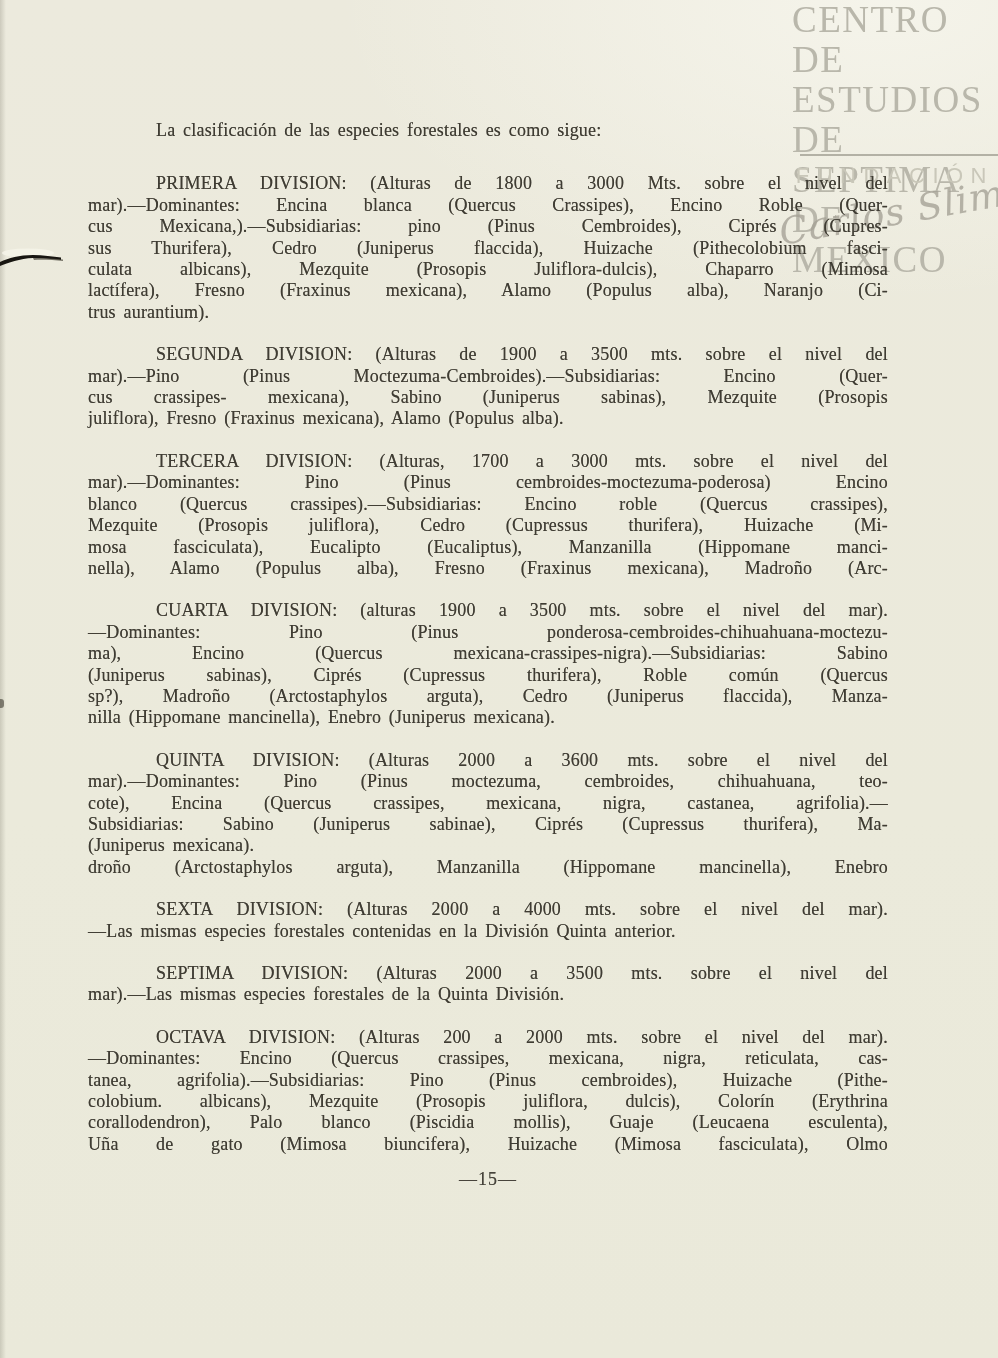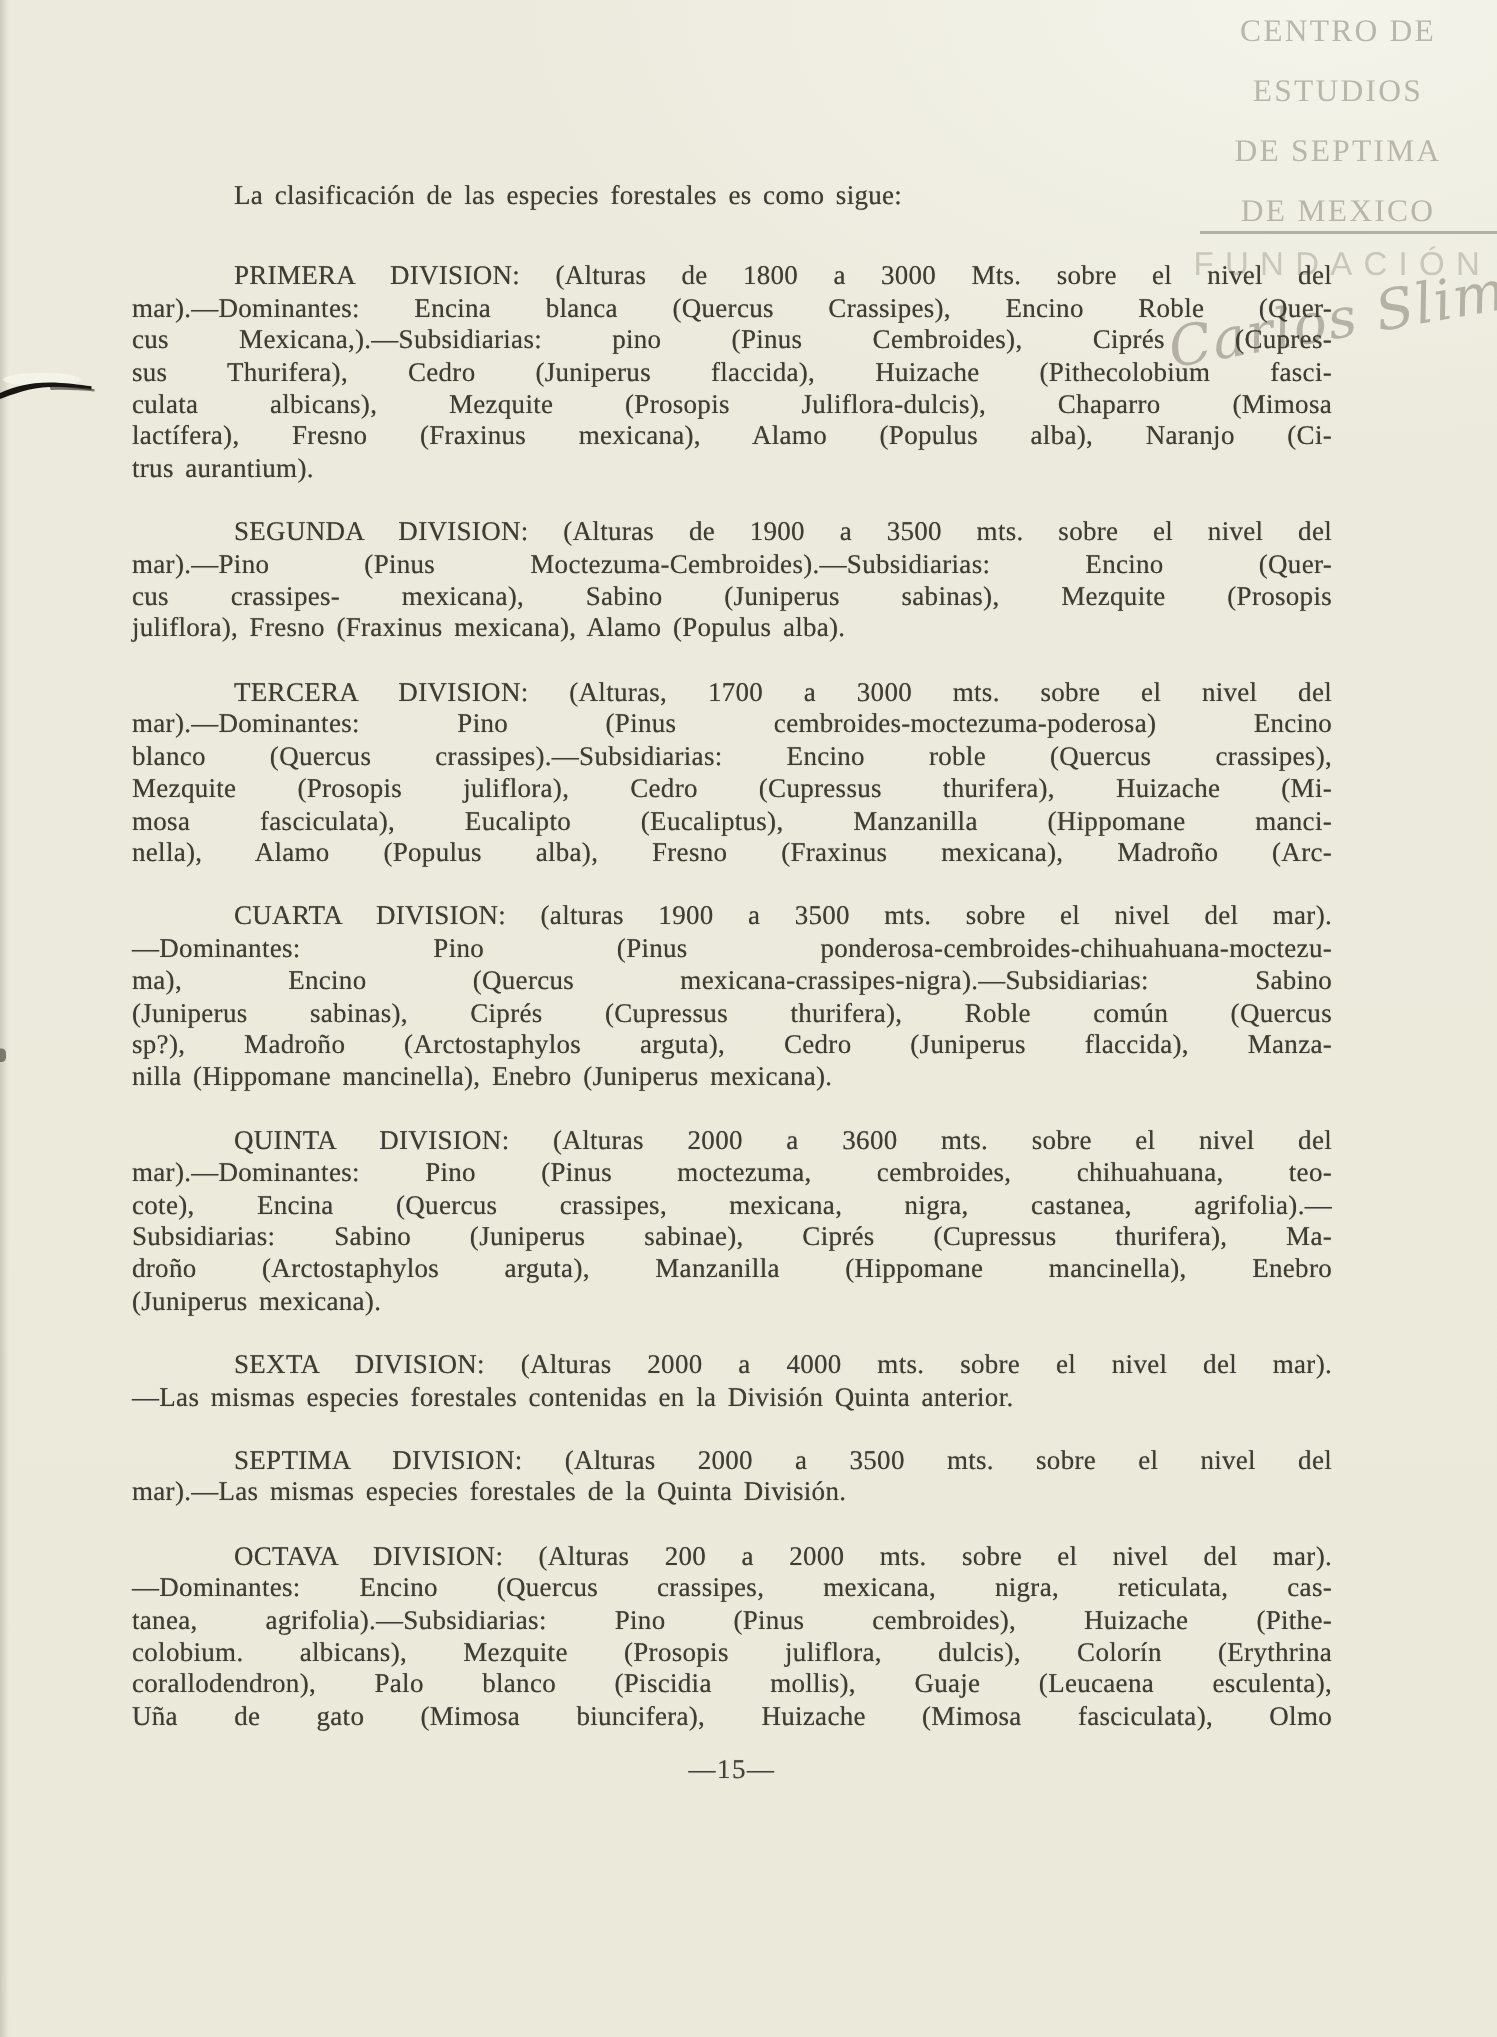--- a/index.html
+++ b/index.html
@@ -40,24 +40,24 @@
   .line.last { text-align-last: left; }
   .page-number {
     margin-top: 14px;
     text-align: center;
     letter-spacing: 1px;
     color: #45423a;
   }
   
   .watermark {
     position: absolute; top: 0; right: 6px; width: 200px;
-    text-align: center;
+    text-align: left;
     color: #b9b7ab;
     font-family: "Liberation Serif", serif;
-    font-size: 21px; line-height: 40px; letter-spacing: 1.5px;
+    font-size: 37px; line-height: 40px; letter-spacing: 1.5px;
     user-select: none;
   }
   .wm-rule {
     position: absolute; top: 154px; right: 0; width: 198px;
     border: 0; border-top: 2px solid #b3b1a5; margin: 0;
   }
   .wm-foundation {
     position: absolute; top: 163px; right: 4px; width: 210px;
     font-family: "Liberation Sans", sans-serif;
     font-size: 22px; font-weight: 400;
@@ -136,22 +136,22 @@
         <span class="line">ma), Encino (Quercus mexicana-crassipes-nigra).—Subsidiarias: Sabino</span>
         <span class="line">(Juniperus sabinas), Ciprés (Cupressus thurifera), Roble común (Quercus</span>
         <span class="line">sp?), Madroño (Arctostaphylos arguta), Cedro (Juniperus flaccida), Manza-</span>
         <span class="line last">nilla (Hippomane mancinella), Enebro (Juniperus mexicana).</span>
       </p>
     <p class="para">
         <span class="line first">QUINTA DIVISION: (Alturas 2000 a 3600 mts. sobre el nivel del</span>
         <span class="line">mar).—Dominantes: Pino (Pinus moctezuma, cembroides, chihuahuana, teo-</span>
         <span class="line">cote), Encina (Quercus crassipes, mexicana, nigra, castanea, agrifolia).—</span>
         <span class="line">Subsidiarias: Sabino (Juniperus sabinae), Ciprés (Cupressus thurifera), Ma-</span>
+        <span class="line last">(Juniperus mexicana).</span>
         <span class="line">droño (Arctostaphylos arguta), Manzanilla (Hippomane mancinella), Enebro</span>
-        <span class="line last">(Juniperus mexicana).</span>
       </p>
     <p class="para">
         <span class="line first">SEXTA DIVISION: (Alturas 2000 a 4000 mts. sobre el nivel del mar).</span>
         <span class="line last">—Las mismas especies forestales contenidas en la División Quinta anterior.</span>
       </p>
     <p class="para">
         <span class="line first">SEPTIMA DIVISION: (Alturas 2000 a 3500 mts. sobre el nivel del</span>
         <span class="line last">mar).—Las mismas especies forestales de la Quinta División.</span>
       </p>
     <p class="para">

